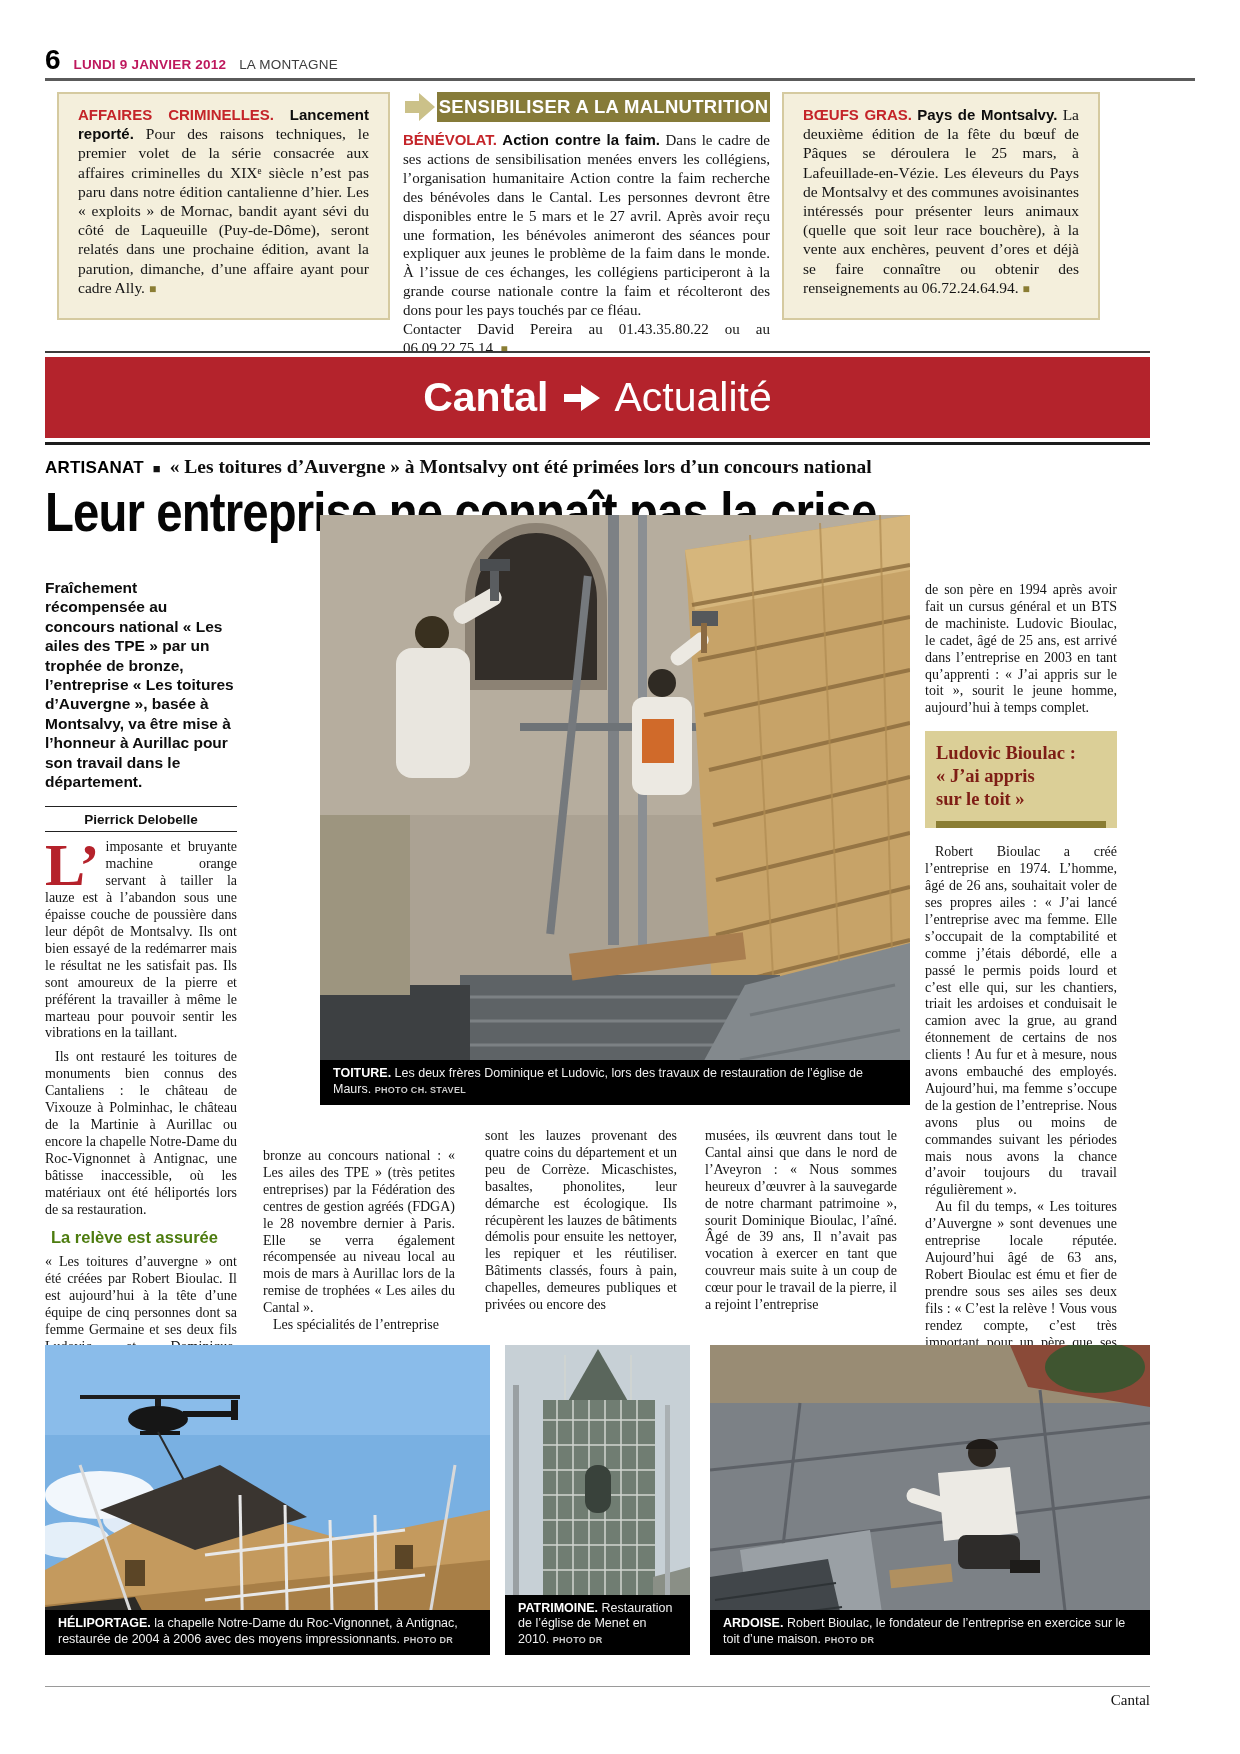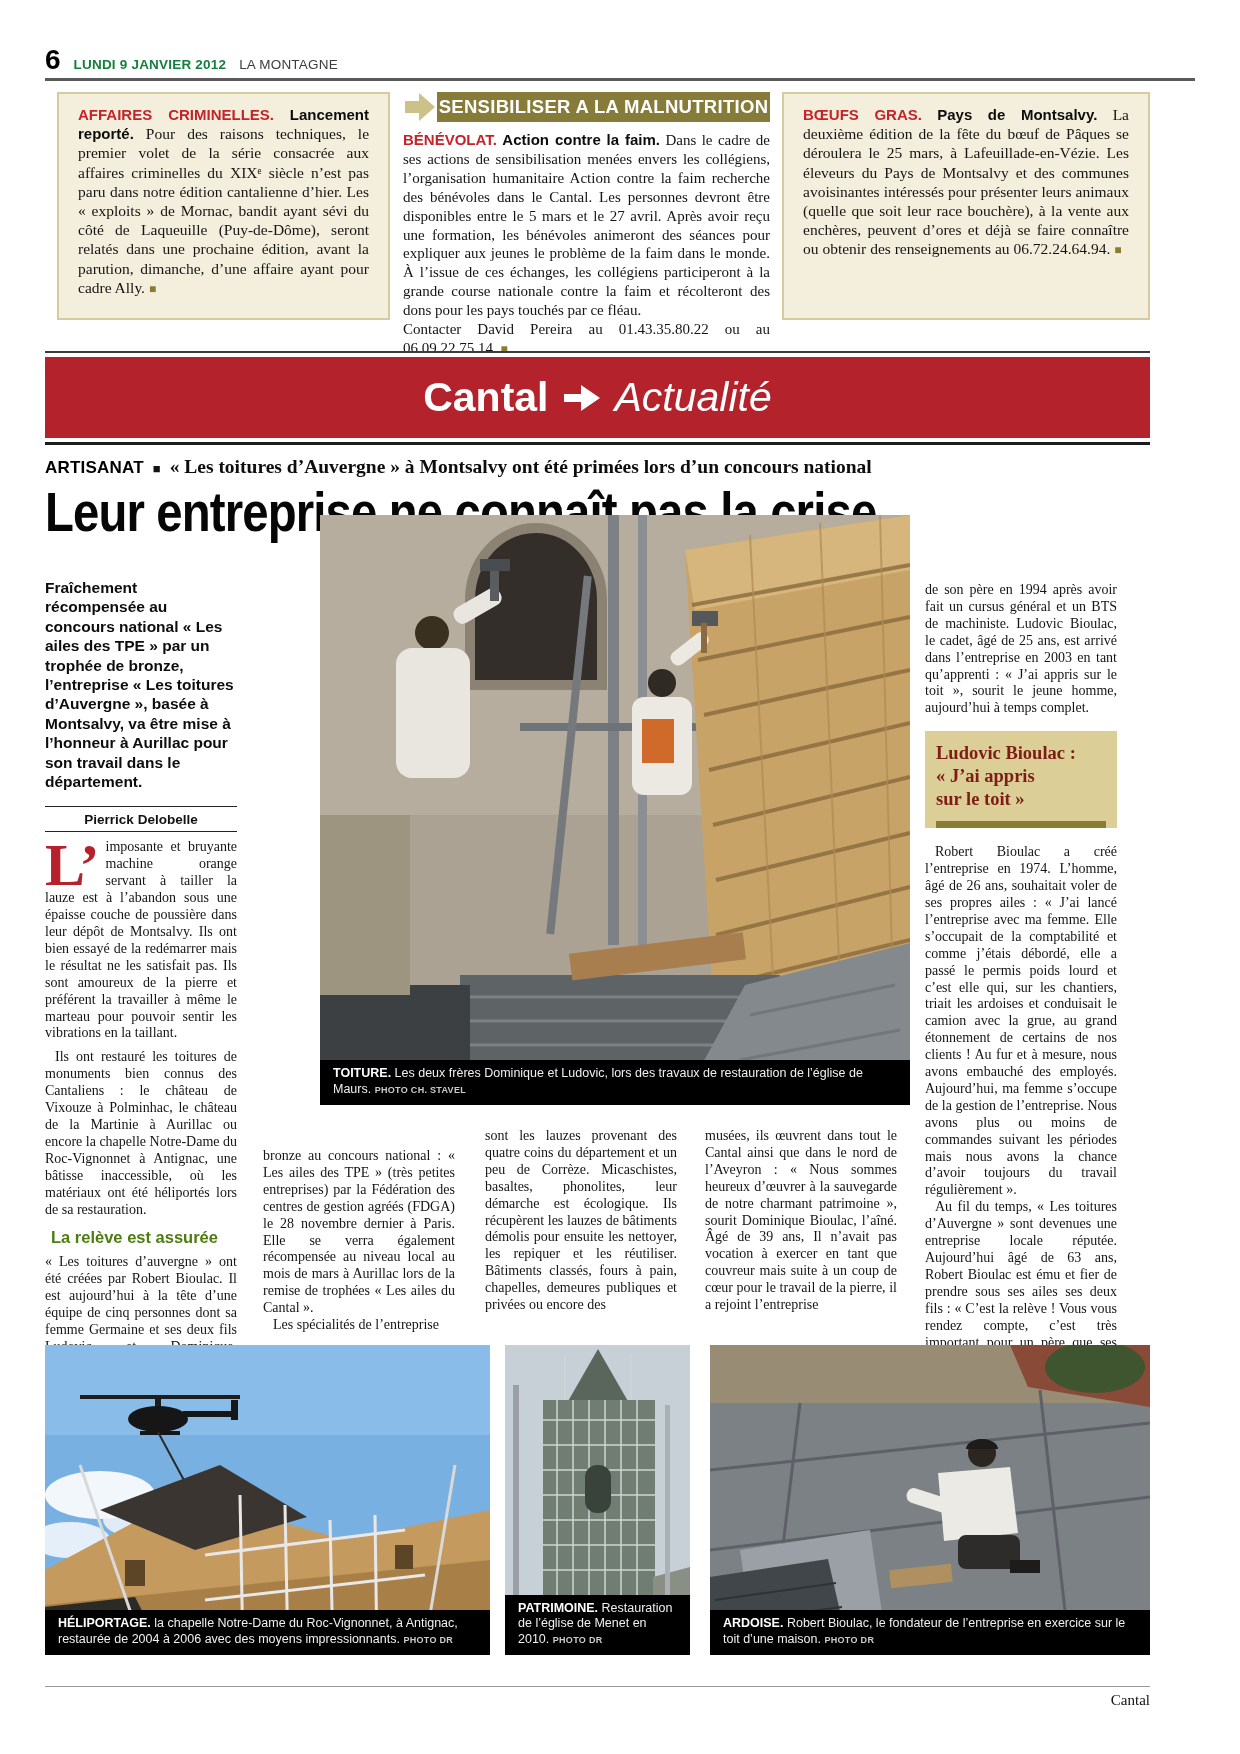--- a/index.html
+++ b/index.html
@@ -3,44 +3,44 @@
 <meta charset="utf-8">
 <style>
   html,body{margin:0;padding:0;background:#e9e9e9;}
   #page{position:relative;width:1240px;height:1754px;background:#ffffff;overflow:hidden;
         font-family:"Liberation Sans",sans-serif;color:#111;}
   .abs{position:absolute;}
 
   
   #masthead{left:45px;top:44px;width:1150px;display:flex;align-items:baseline;gap:13px;}
   #page-num{font-size:28px;font-weight:bold;color:#000;}
-  #edition-date{font-size:13.5px;font-weight:bold;color:#15803d;letter-spacing:.2px;}
+  #edition-date{font-size:13.5px;font-weight:bold;color:#be185d;letter-spacing:.2px;}
   #paper-name{font-size:13.5px;color:#3d3d3d;letter-spacing:.2px;}
   #head-rule{left:45px;top:78px;width:1150px;height:3px;background:#5a5a5a;}
 
   
   .cream-box{background:#f4efdc;border:2px solid #d5caa0;box-sizing:border-box;padding:11px 19px;}
   .box-body{font:15.5px/19.2px "Liberation Serif",serif;text-align:justify;color:#141414;}
   .kicker-red{font-weight:bold;font-family:"Liberation Sans",sans-serif;font-size:15px;color:#c42429;}
   .lead-bold{font-weight:bold;font-family:"Liberation Sans",sans-serif;font-size:15px;color:#0d0d0d;}
   .sq-olive{color:#8a7d33;font-size:12px;}
   .sq-black{color:#111;font-size:12px;}
   #brief-crime{left:57px;top:92px;width:333px;height:228px;}
-  #brief-beef{left:782px;top:92px;width:368px;height:228px;}
+  #brief-beef{left:782px;top:92px;width:318px;height:228px;}
   #mid-brief{left:403px;top:92px;width:367px;}
   #malnutrition-banner{display:flex;align-items:center;height:30px;}
   #malnutrition-banner .bar{flex:1;height:30px;background:#867b39;display:flex;align-items:center;justify-content:center;}
   #malnutrition-banner .bar span{color:#fff;font-weight:bold;font-size:18.5px;letter-spacing:.3px;}
   #mid-brief .box-body{margin-top:9px;font-size:15px;line-height:18.9px;}
 
   
   #rule-a{left:45px;top:351px;width:1105px;height:2px;background:#3c3c3c;}
   #section-banner{left:45px;top:357px;width:1105px;height:81px;background:#b4232c;display:flex;align-items:center;justify-content:center;gap:15px;}
   #section-name{color:#fff;font-weight:bold;font-size:41px;}
-  #section-sub{color:#fff;font-weight:normal;font-size:41px;font-style:italic;}
+  #section-sub{color:#fff;font-weight:normal;font-size:41px;}
   #rule-b{left:45px;top:442px;width:1105px;height:3px;background:#1c1c1c;}
 
   
   #kicker-line{left:45px;top:456px;width:1105px;display:flex;align-items:baseline;gap:9px;}
   #kicker-line .k1{font-weight:bold;font-size:17px;color:#000000;letter-spacing:.2px;}
   #kicker-line .ksq{font-size:13px;color:#111;}
   #kicker-line .k2{font-family:"Liberation Serif",serif;font-weight:bold;font-size:19.5px;color:#0d0d0d;}
   #headline{left:45px;top:480px;width:1105px;}
   #headline span{display:inline-block;transform:scaleX(.86);transform-origin:0 50%;white-space:nowrap;
     font-weight:bold;font-size:55px;letter-spacing:-1px;color:#060606;}

